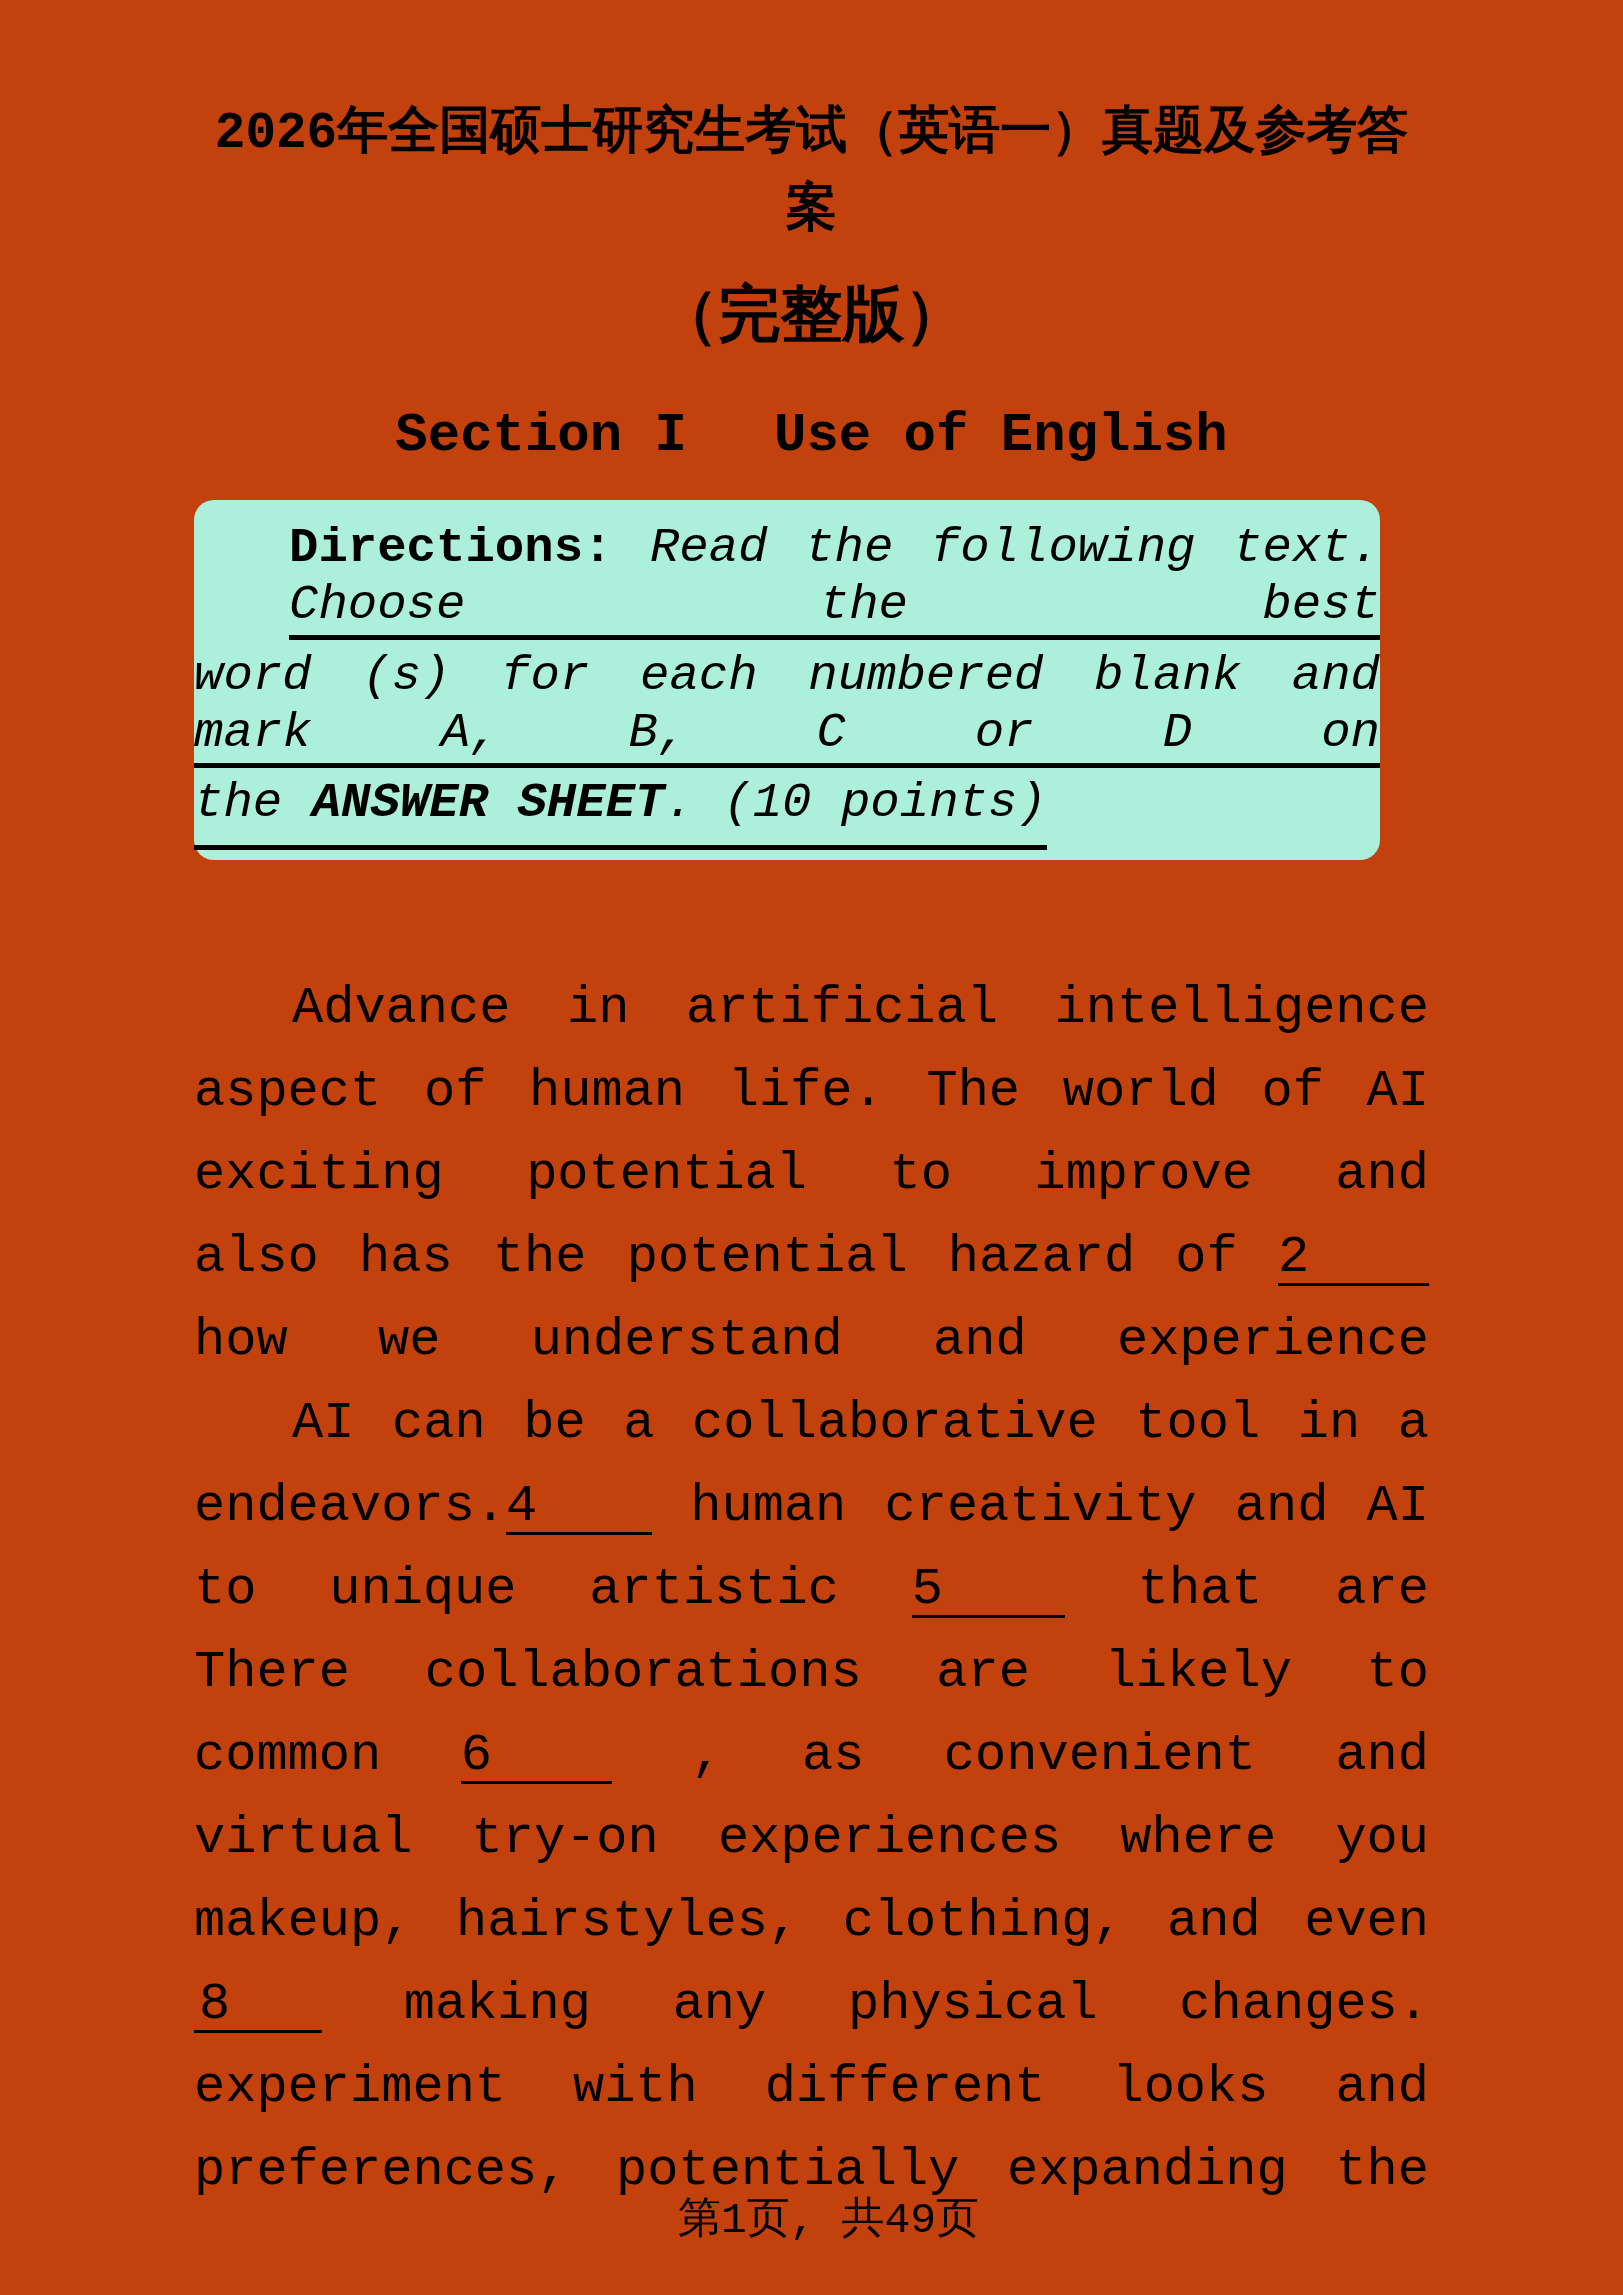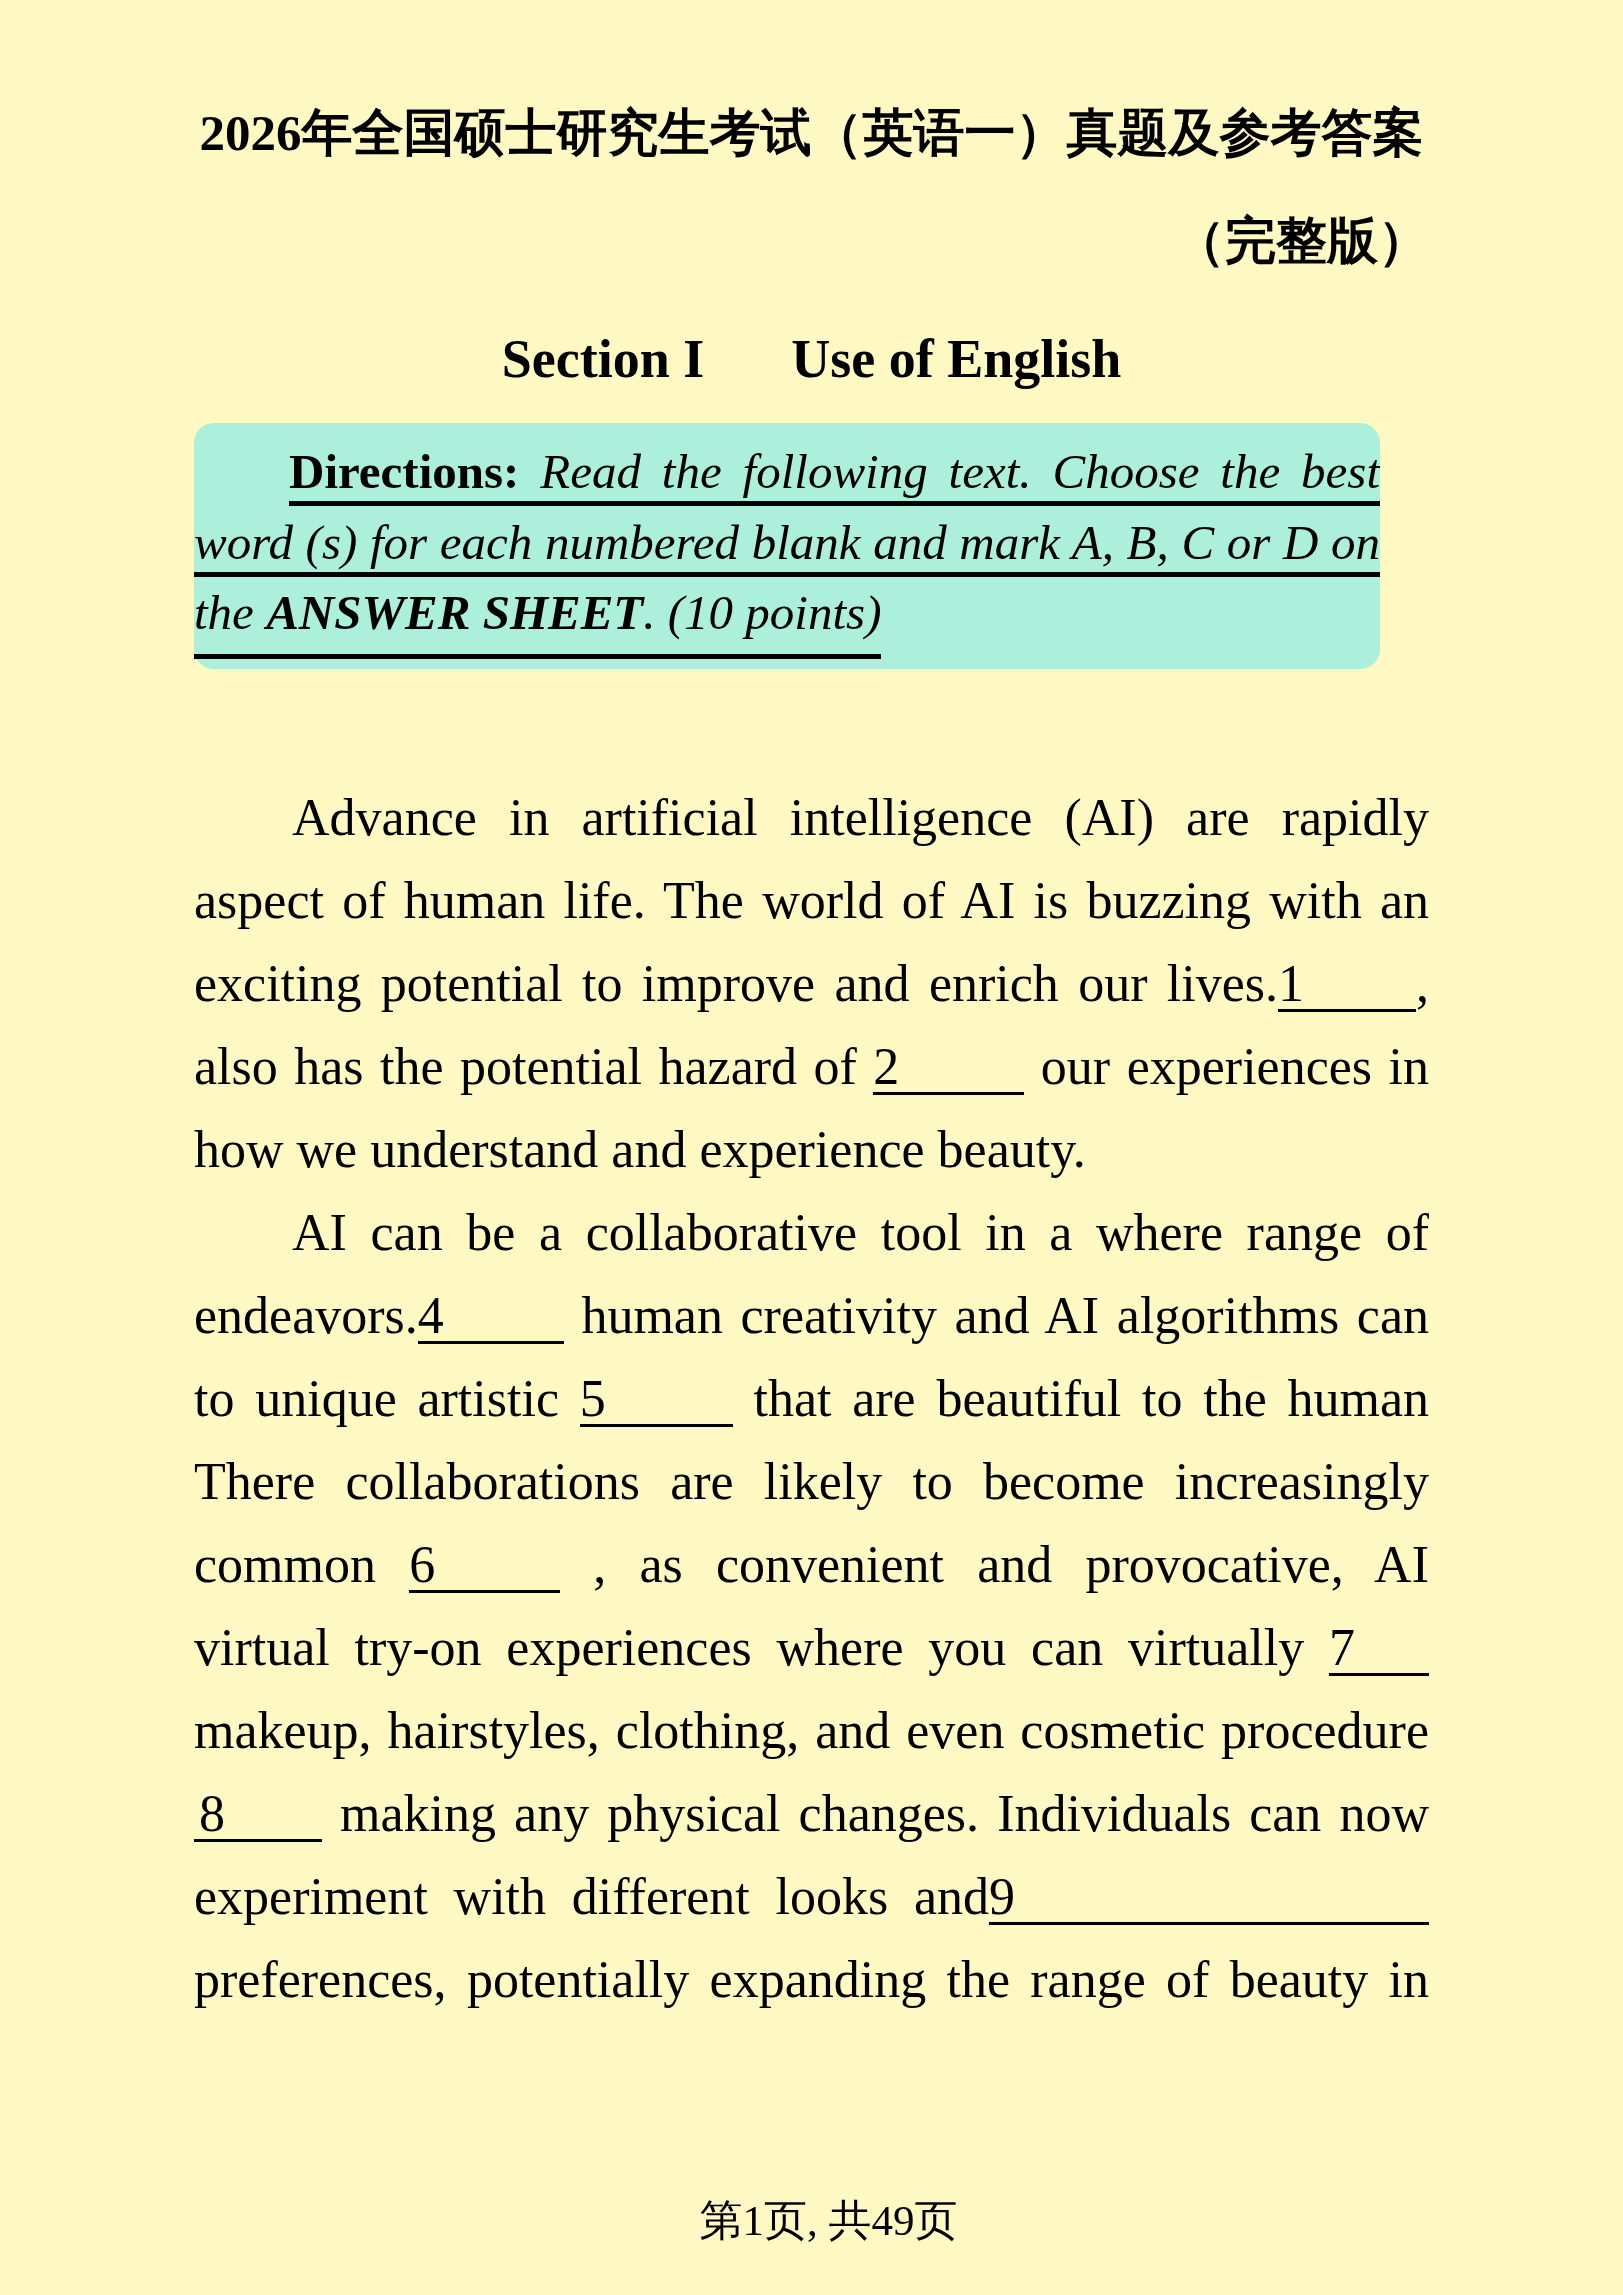--- a/index.html
+++ b/index.html
@@ -1,42 +1,42 @@
 <!DOCTYPE html>
 <html style="font-size:8.2px"><head>
 <meta charset="utf-8">
 <style>
   html, body { margin: 0; padding: 0; background: #ffffff; }
   .page {
     position: relative;
     width: 1623px;
     height: 2295px;
-    background: #fef9c3;
+    background: #c2410c;
     color: #000000;
-    font-family: Liberation Serif, serif;
+    font-family: Liberation Mono, monospace;
     overflow: hidden;
   }
   .content {
     width: 1235px;
     margin: 0 auto;
   }
   .title1 {
     margin: 0;
     padding-top: 95px;
     font-size: 51px;
     line-height: 77px;
     font-weight: bold;
     text-align: center;
   }
   .title2 {
     margin: 31px 0 0 0;
-    font-size: 51px;
+    font-size: 62px;
     line-height: 77px;
     font-weight: bold;
-    text-align: right;
+    text-align: center;
   }
   .section-heading {
     margin: 43px 0 0 0;
     font-size: 54px;
     line-height: 72px;
     font-weight: bold;
     text-align: center;
   }
   .sec-gap { display: inline-block; width: 87px; }
 

